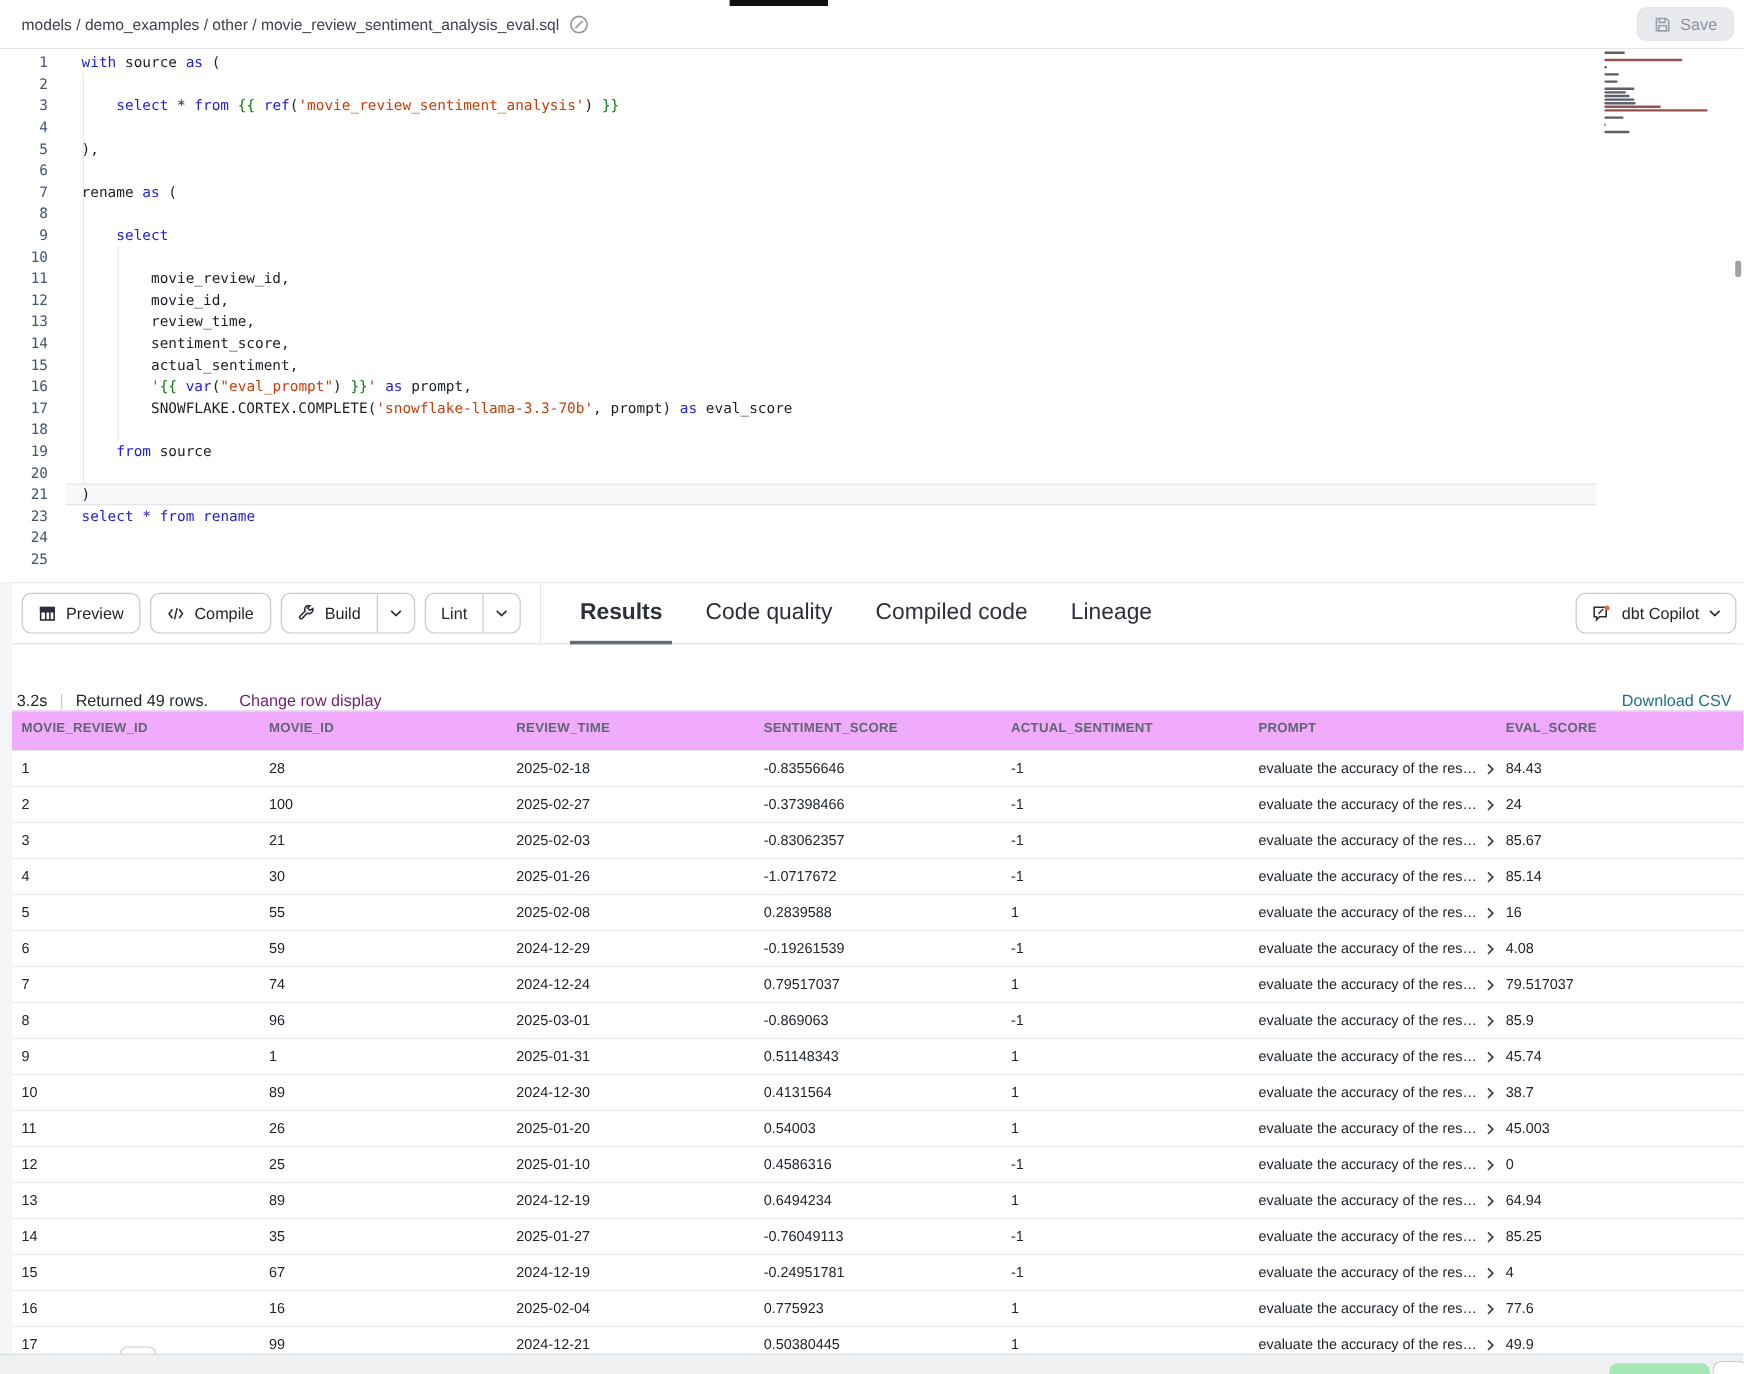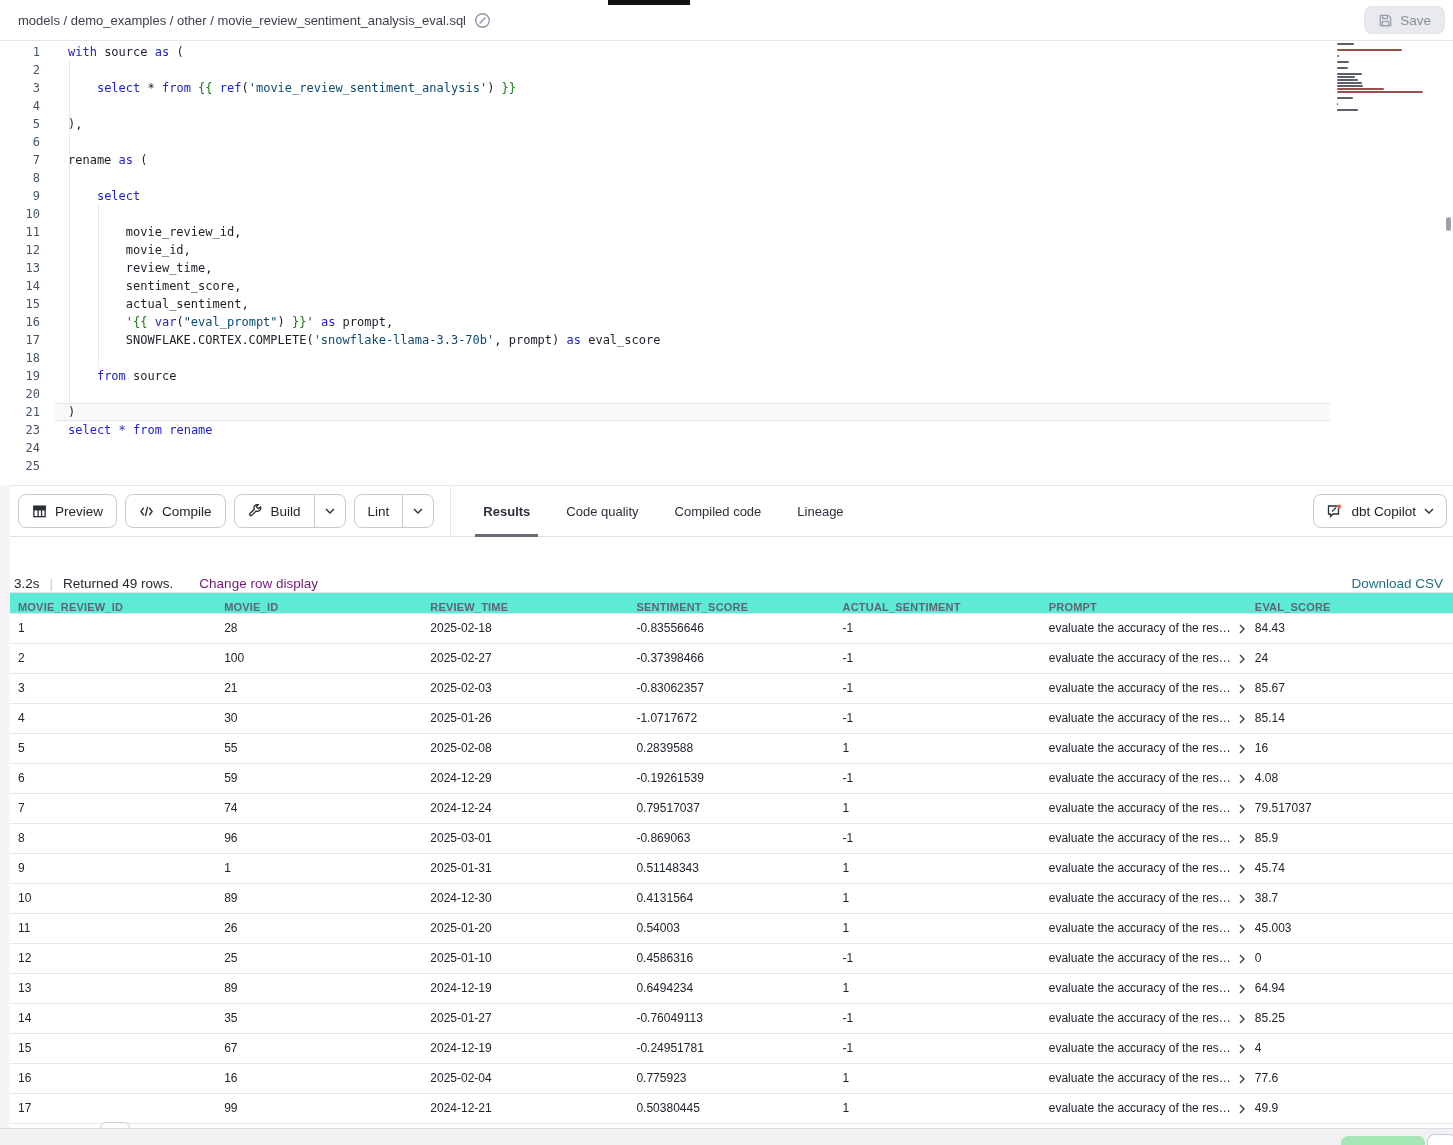--- a/index.html
+++ b/index.html
@@ -25,57 +25,57 @@
   
   .editor { position:absolute; left:0; top:41px; width:1453px; height:444px; background:#fff; overflow:hidden;
     font-family:"DejaVu Sans Mono", monospace; font-size:12px; line-height:18px; }
   .cur-hl { position:absolute; left:55px; top:362px; width:1275px; height:18px; background:#F7F8F9;
     border-top:1px solid #E3E5E8; border-bottom:1px solid #E3E5E8; }
   .code-area { position:absolute; left:0; top:2px; width:1340px; }
   .cl { display:flex; height:18px; white-space:pre; }
   .ln { display:inline-block; width:40px; text-align:right; color:#44546A; flex:0 0 40px; }
   .cd { margin-left:28px; color:#1B1F26; }
   .tok-k { color:#2222CC; }
-  .tok-s { color:#0c4a6e; }
+  .tok-s { color:#c2410c; }
   .tok-j { color:#117711; }
   .guide { position:absolute; width:1px; background:#E7E8EA; }
   .g1 { left:69px; top:20px; height:342px; }
   .g2 { left:98px; top:164px; height:162px; }
   .minimap { position:absolute; left:1337px; top:2px; width:104px; }
   .minimap .mm { height:2px; margin-bottom:1px; background:#5A5F6A; border-radius:1px; }
   .scroll-thumb { position:absolute; right:2px; top:176px; width:5px; height:14px; background:#9CA1AA; border-radius:3px; }
 
   
   .toolbar { position:absolute; left:10px; top:485px; width:1443px; height:52px; background:#fff;
     border-top:1px solid #E8E9EC; border-bottom:1px solid #E0E2E6; display:flex; align-items:center; padding-left:8px; }
   .btn { height:34px; border:1px solid #C6C9D2; border-radius:8px; background:#fff; display:flex; align-items:center;
     font-size:13.5px; color:#21252E; margin-right:8px; overflow:hidden; }
   .btn .seg { display:flex; align-items:center; gap:8px; padding:0 13px; height:100%; }
   .btn .chev-seg { border-left:1px solid #C6C9D2; padding:0 10px; height:100%; display:flex; align-items:center; }
   .btn svg.bicon { width:15px; height:15px; }
   .chev { width:10px; height:6px; }
   .toolbar-divider { width:1px; align-self:stretch; background:#E6E8EB; margin-left:8px; }
   .tabs { display:flex; height:100%; margin-left:30px; gap:32px; }
-  .tab { position:relative; display:flex; align-items:center; font-size:13px; color:#2B303A; padding:0 2px; }
+  .tab { position:relative; display:flex; align-items:center; font-size:19px; color:#2B303A; padding:0 2px; }
   .tab.active { font-weight:700; }
   .tab.active::after { content:""; position:absolute; left:-6px; right:-6px; bottom:-1px; height:3px; background:#656B75; }
   .copilot-btn { margin-left:auto; margin-right:6px; height:34px; border:1px solid #C6C9D2; border-radius:8px;
     background:#fff; display:flex; align-items:center; gap:8px; padding:0 12px; font-size:13.5px; color:#21252E; }
 
   
   .statusbar { position:absolute; left:10px; top:549px; width:1443px; height:55px; background:#fff;
     display:flex; align-items:center; padding:14px 10px 0 4px; font-size:13.5px; }
   .status-left { display:flex; align-items:center; gap:10px; color:#23272F; }
   .pipe { color:#C8CBD1; }
   .link { color:#701a75; margin-left:16px; }
   .dl-link { margin-left:auto; color:#1E6F83; }
 
   
   .results { position:absolute; left:10px; top:592px; width:1443px; }
-  .thead { display:grid; grid-template-columns:repeat(7,1fr); height:22px; background:#5eead4;
+  .thead { display:grid; grid-template-columns:repeat(7,1fr); height:34px; background:#f0abfc;
     border-top:1px solid #E2E4E8; border-bottom:1px solid #E2E4E8; }
   .th { font-size:11px; font-weight:700; color:#5F6673; letter-spacing:.2px; line-height:29px; padding-left:8px;
     white-space:nowrap; overflow:hidden; }
   .trow { display:grid; grid-template-columns:repeat(7,1fr); height:30px; border-bottom:1px solid #E5E7EA; background:#fff; }
   .td { font-size:12px; color:#20252C; line-height:29px; padding-left:8px; white-space:nowrap; overflow:hidden; }
   .td.prompt { display:flex; align-items:center; gap:6px; }
   .td.prompt svg { width:10px; height:10px; flex:0 0 10px; }
 
   
   .bottombar { position:absolute; left:0; bottom:0; width:1453px; height:17px; background:#F0F1F3;

